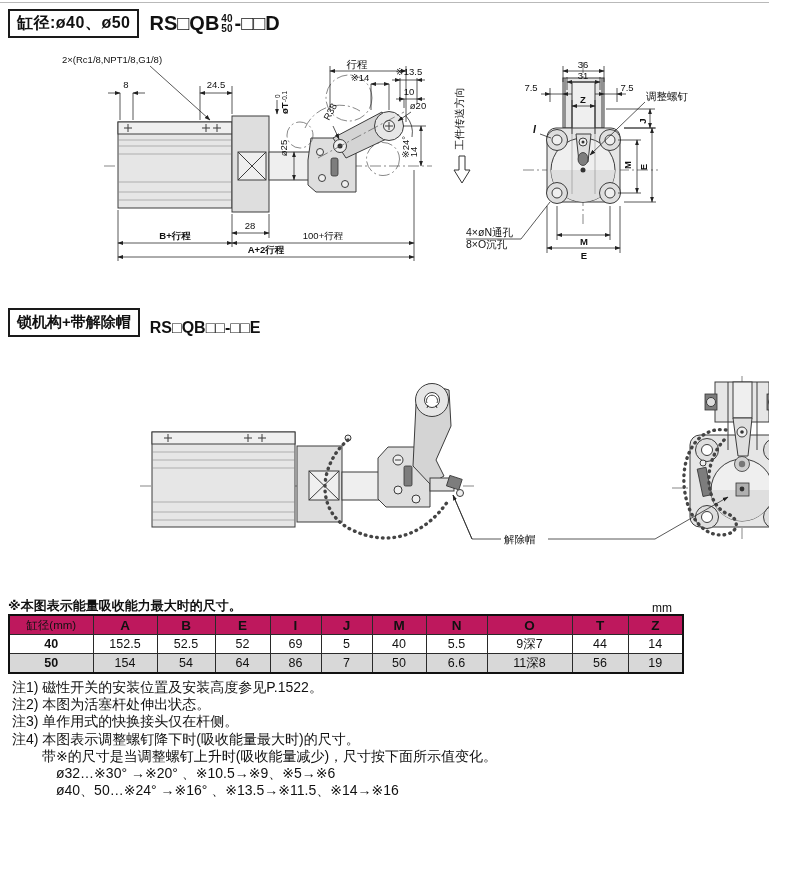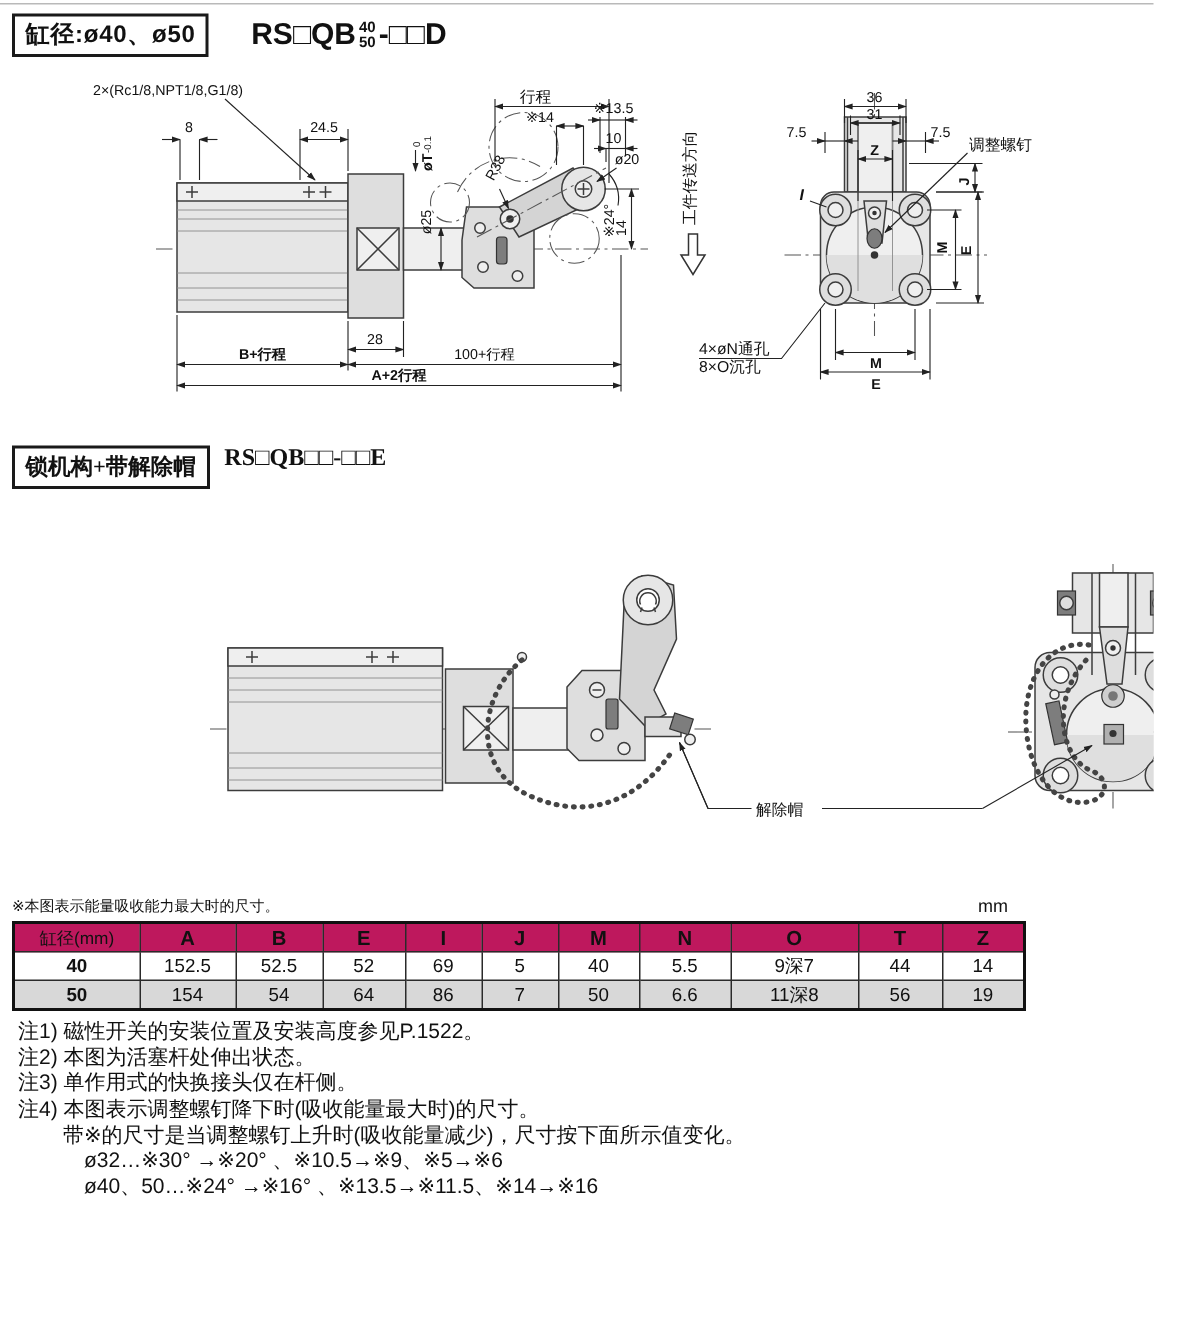--- a/index.html
+++ b/index.html
@@ -2,24 +2,24 @@
 <html><head>
 <meta charset="utf-8">
 <style>
   html,body{margin:0;padding:0;background:#fff;}
   #page{position:relative;width:769px;height:881px;background:#fff;overflow:hidden;
         font-family:"Liberation Sans","DejaVu Sans",sans-serif;color:#111;}
   .topline{position:absolute;top:2px;left:0;width:800px;height:1px;background:#b9b9b9;}
   
   .hdr{position:absolute;left:8px;top:9px;display:flex;align-items:center;gap:10px;}
   .borebox{border:2px solid #1a1a1a;padding:2px 7px;font-size:16px;font-weight:bold;letter-spacing:.5px;}
-  .model{font-size:20px;font-weight:bold;display:flex;align-items:center;margin-left:18px;}
+  .model{font-size:20px;font-weight:bold;display:flex;align-items:center;}
   .stack{display:inline-flex;flex-direction:column;align-items:center;font-size:10px;line-height:10px;font-weight:bold;margin:0 2px;}
   
-  .hdr2{position:absolute;left:8px;top:297px;display:flex;align-items:flex-start;gap:10px;font-family:Liberation Serif, serif;}
+  .hdr2{position:absolute;left:8px;top:308px;display:flex;align-items:flex-end;gap:10px;}
   .box2{border:2px solid #1a1a1a;padding:3px 7px;font-size:15px;font-weight:bold;}
   .model2{font-size:16px;font-weight:bold;}
   .note2{position:absolute;left:8px;top:339px;font-size:12.5px;}
   
   svg{position:absolute;left:0;}
   .ln{stroke:#3c3c3c;stroke-width:1;fill:none;}
   .fillA{fill:#e6e6e6;stroke:#3c3c3c;stroke-width:1;}
   .fillB{fill:#dedede;stroke:#3c3c3c;stroke-width:1;}
   .fillC{fill:#efefef;stroke:#3c3c3c;stroke-width:1;}
   .fillD{fill:#d4d4d4;stroke:#3c3c3c;stroke-width:1;}
@@ -29,21 +29,21 @@
   .cl{stroke:#555;stroke-width:.7;fill:none;stroke-dasharray:11 3 2 3;}
   .bead{stroke:#444;stroke-width:3.4;fill:none;stroke-dasharray:.6 5.2;stroke-linecap:round;}
   text{fill:#111;}
   .dt{font-size:9.5px;}
   .dtb{font-size:9.5px;font-weight:bold;}
   .dtl{font-size:10.5px;}
   .dti{font-size:10.5px;font-weight:bold;font-style:italic;}
   .dts{font-size:6.5px;}
   
   .capRow{position:absolute;left:8px;top:597px;width:664px;display:flex;justify-content:space-between;align-items:flex-end;}
-  .cap{font-size:10px;font-weight:400;}
+  .cap{font-size:13px;font-weight:700;}
   .unit{font-size:12px;}
   table.dims{position:absolute;left:8px;top:614px;border-collapse:collapse;table-layout:fixed;}
   table.dims th,table.dims td{border:1px solid #2a2a2a;text-align:center;padding:0;height:18px;font-size:12.5px;}
   table.dims{border:2px solid #111;}
   tr.hd{background:#be185d;}
   tr.hd th{font-size:13.5px;font-weight:bold;}
   tr.hd th.first{font-size:11.5px;font-weight:normal;}
   tr.r40{background:#ffffff;}
   tr.r50{background:#d8d8d8;}
   td.bore{font-weight:bold;font-size:13px;}

